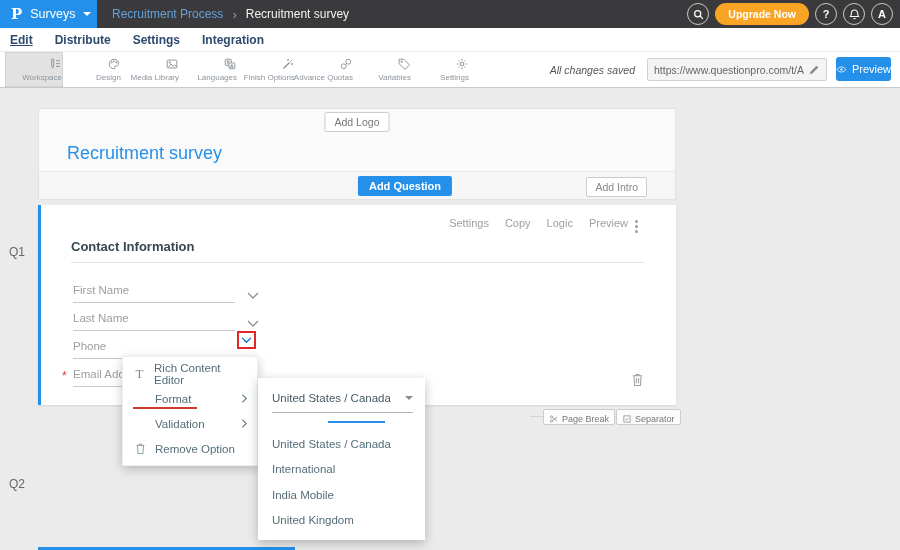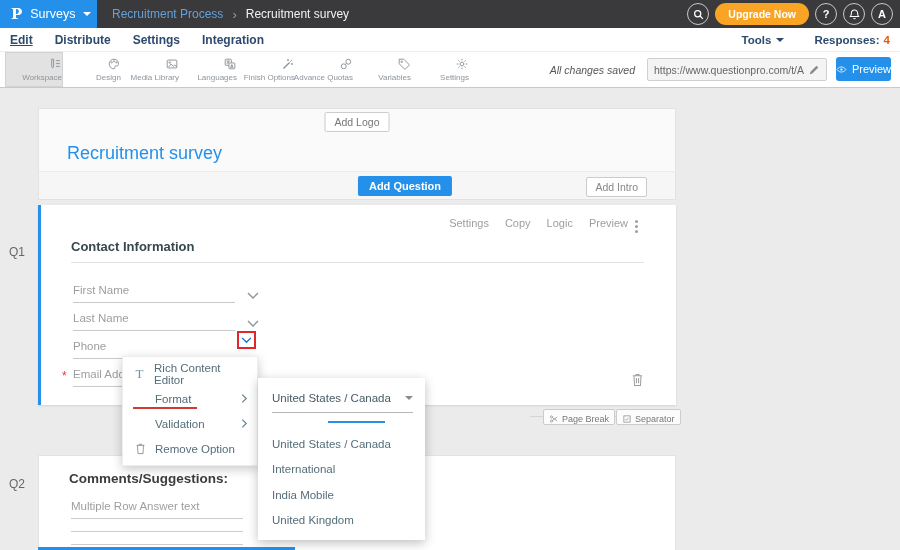--- a/index.html
+++ b/index.html
@@ -136,29 +136,20 @@
       <span class="circle">A</span>
     </div>
   </div>
 
   <div class="nav">
     <div class="nav-tabs">
       <span class="nav-tab active">Edit</span>
       <span class="nav-tab">Distribute</span>
       <span class="nav-tab">Settings</span>
       <span class="nav-tab">Integration</span>
-    </div>
-    <div class="nav-right">
-      <span class="tools">
-        <span>Tools</span>
-        <span class="caret-n"></span>
-      </span>
-      <span>
-        <span>Responses:</span><span class="resp-count">4</span>
-      </span>
     </div>
   </div>
 
   <div class="toolbar">
     <div class="tool-items">
       <div class="tool active">
         <svg viewBox="0 0 16 16" fill="none" stroke="#8b959c" stroke-width="1.1">
             <path d="M4.2 2.5h2.2v8l-1.1 2.2-1.1-2.2z"></path>
             <path d="M9.3 4.2h4.2M9.3 7.5h4.2M9.3 10.8h4.2"></path>
           </svg>
@@ -312,27 +303,20 @@
     </span>
     <span class="mini-btn sep-btn">
       <svg width="10" height="10" viewBox="0 0 16 16" fill="none" stroke="#8a8a8a" stroke-width="1.2">
           <rect x="3" y="3" width="10" height="10"></rect>
           <path d="M5.3 8.2l1.8 1.8 3.6-3.8"></path>
         </svg>
       <span>Separator</span>
     </span>
 
     <span class="q-label q2-label">Q2</span>
-    <div class="q2-card">
-      <div class="q2-title">Comments/Suggestions:</div>
-      <span class="q2-ph">Multiple Row Answer text</span>
-      <div class="q2-line" style="top:62px"></div>
-      <div class="q2-line" style="top:75px"></div>
-      <div class="q2-line" style="top:88px"></div>
-    </div>
     <div class="blue-bottom"></div>
   </div>
 
   <div class="ctx-menu">
     <div class="ctx-item">
       <span class="ctx-ico t-ico">T</span>
       <span>Rich Content Editor</span>
     </div>
     <div class="ctx-item">
       <span class="ctx-ico"></span>

